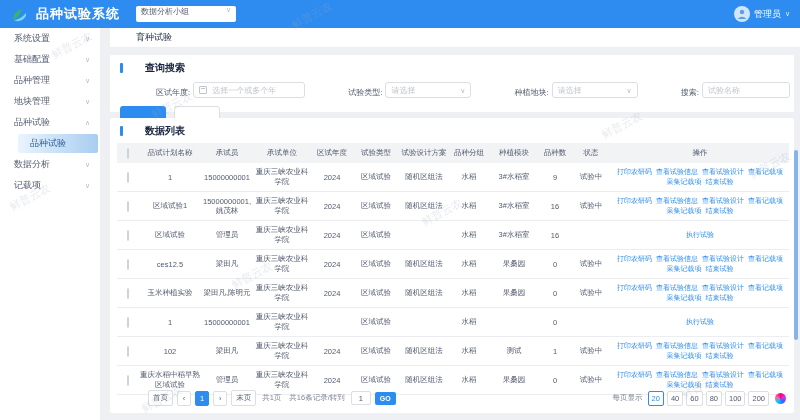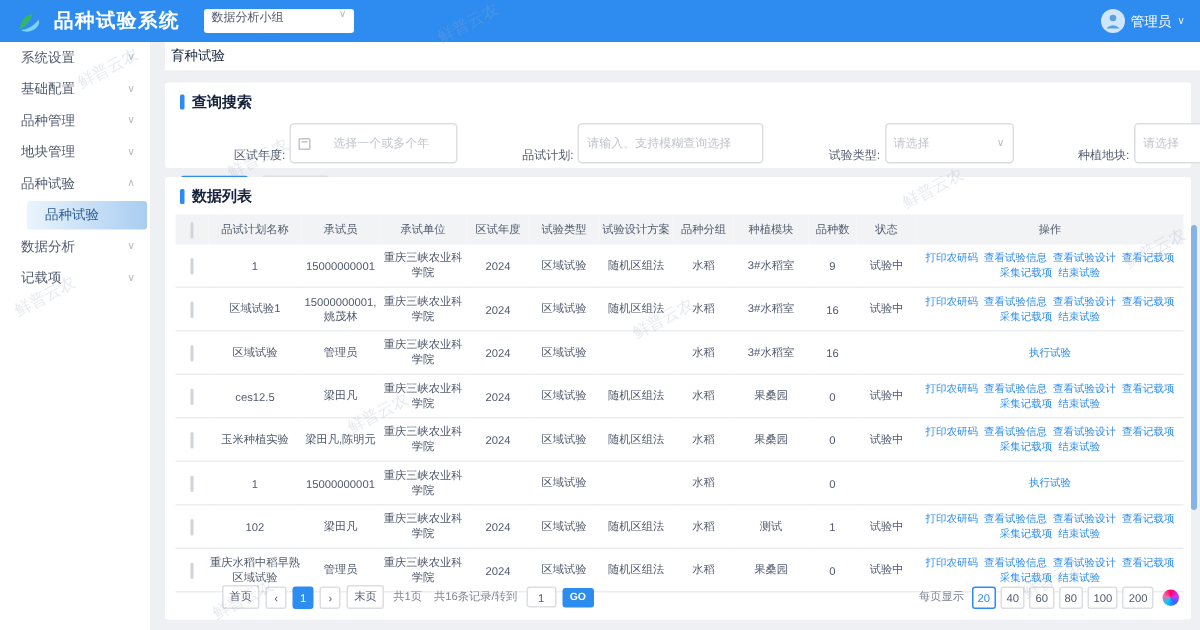--- a/index.html
+++ b/index.html
@@ -20,34 +20,34 @@
   
   .sidebar { position:absolute; top:28px; left:0; width:100px; bottom:0; background:#fff; z-index:4; }
   .menu-item { height:21px; display:flex; align-items:center; justify-content:space-between; padding:0 10px 0 14px; font-size:9px; color:#515a6e; cursor:pointer; }
   .menu-item .chev { font-size:7px; }
   .submenu-item { height:19px; margin:1px 2px 1px 18px; border-radius:2px; display:flex; align-items:center; padding-left:12px; font-size:9px; color:#2a5c94; cursor:pointer; }
   .submenu-item.active { background:linear-gradient(90deg,#eaf4fd 0%,#a9cdf1 100%); }
 
   
   .main { position:absolute; top:28px; left:100px; right:0; bottom:0; }
   .tab-bar { height:20px; background:#fff; margin-left:10px; display:flex; align-items:center; border-bottom:1px solid #eceef1; }
-  .tab { margin-left:4px; font-size:9px; color:#17233d; cursor:pointer; }
+  .tab { margin-left:26px; font-size:9px; color:#17233d; cursor:pointer; }
 
   .card { background:#fff; border-radius:2px; margin:0 6px 0 10px; }
   .search-card { margin-top:7px; height:57px; }
   .list-card { margin-top:6px; height:295px; position:relative; }
 
-  .section-title { display:flex; align-items:center; gap:5px; padding-top:6px; margin-left:10px; }
+  .section-title { display:flex; align-items:center; gap:22px; padding-top:6px; margin-left:10px; }
   .accent { width:3px; height:10px; background:#2d8cf0; border-radius:1px; }
   .section-title b { font-size:10px; color:#17233d; }
 
   .form-row { display:flex; align-items:center; margin:7px 0 0 10px; gap:7px; font-size:8px; white-space:nowrap; }
   .field { display:flex; align-items:flex-end; gap:3px;margin-left:36px; }
   .field-label { color:#515a6e; }
-  .input-box { border:1px solid #dcdee2; border-radius:3px; height:27px; background:#fff; display:flex; align-items:center; justify-content:space-between; padding:0 5px; gap:15px; cursor:text; }
+  .input-box { border:1px solid #dcdee2; border-radius:3px; height:16px; background:#fff; display:flex; align-items:center; justify-content:space-between; padding:0 5px; gap:5px; cursor:text; }
   .ph { color:#c0c4cc; font-size:8px; overflow:hidden; white-space:nowrap; }
   .cal-icon { width:8px; height:8px; border:1px solid #c0c4cc; border-radius:1px; position:relative; flex:0 0 auto; }
   .cal-icon:before { content:""; position:absolute; top:1px; left:1px; right:1px; height:1px; background:#c0c4cc; }
   .btn-row { display:flex; gap:8px; margin:8px 0 0 10px; }
   .btn { font-size:8px; border-radius:3px; padding:18px 10px; cursor:pointer; border:1px solid transparent; letter-spacing:2px; }
   .btn-primary { background:#2d8cf0; color:#fff; }
   .btn-default { background:#fff; color:#515a6e; border-color:#dcdee2; }
 
   table { border-collapse:collapse; table-layout:fixed; margin:5px 6px 0 7px; width:672px; }
   th { background:#f1f3f5; font-size:7.5px; font-weight:normal; color:#515a6e; padding:5px 1px; text-align:center; }
@@ -137,26 +137,20 @@
     <div class="section-title">
       <span class="accent"></span>
       <b>查询搜索</b>
     </div>
     <div class="form-row" id="search-form-row">
         <div class="field">
           <span class="field-label">区试年度:</span>
           <div class="input-box" style="width: 112px;">
             <span class="cal-icon"></span>
             <span class="ph" style="flex: 1 1 0%;">选择一个或多个年</span>
-          </div>
-        </div>
-        <div class="field">
-          <span class="field-label">品试计划:</span>
-          <div class="input-box" style="width: 124px;">
-            <span class="ph" style="flex: 1 1 0%;">请输入、支持模糊查询选择</span>
           </div>
         </div>
         <div class="field">
           <span class="field-label">试验类型:</span>
           <div class="input-box" style="width: 86px;">
             <span class="ph" style="flex: 1 1 0%;">请选择</span>
             <span class="chev">∨</span>
           </div>
         </div>
         <div class="field">

